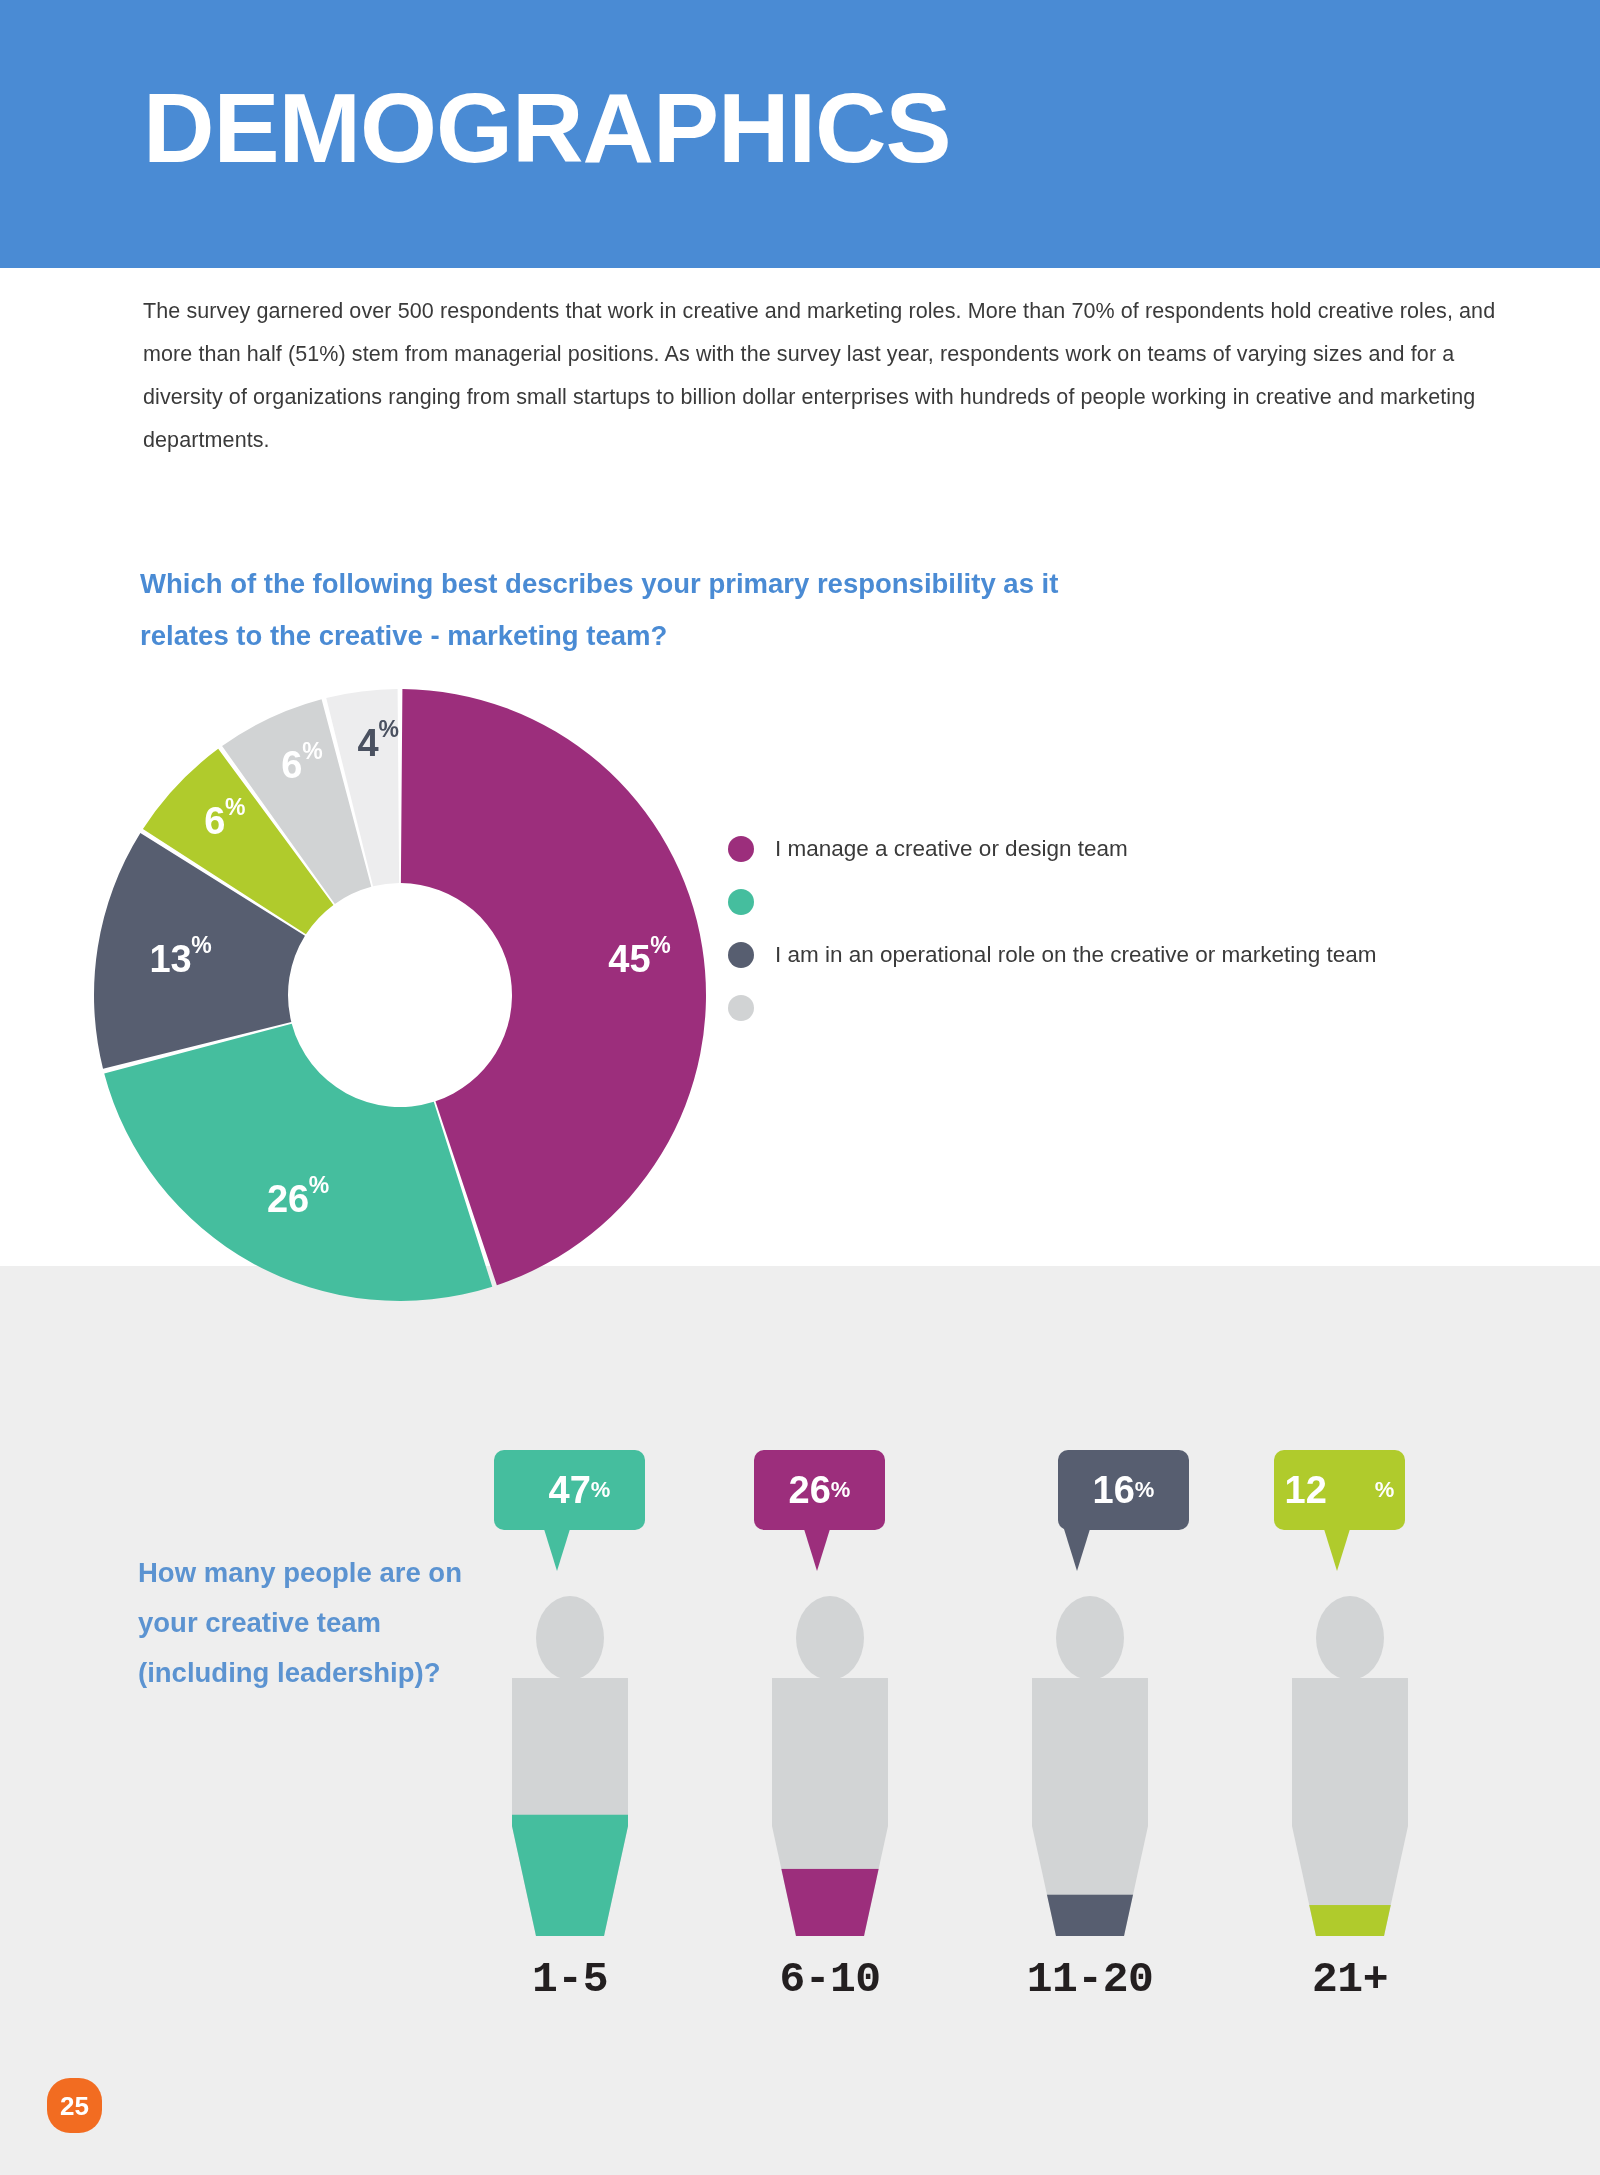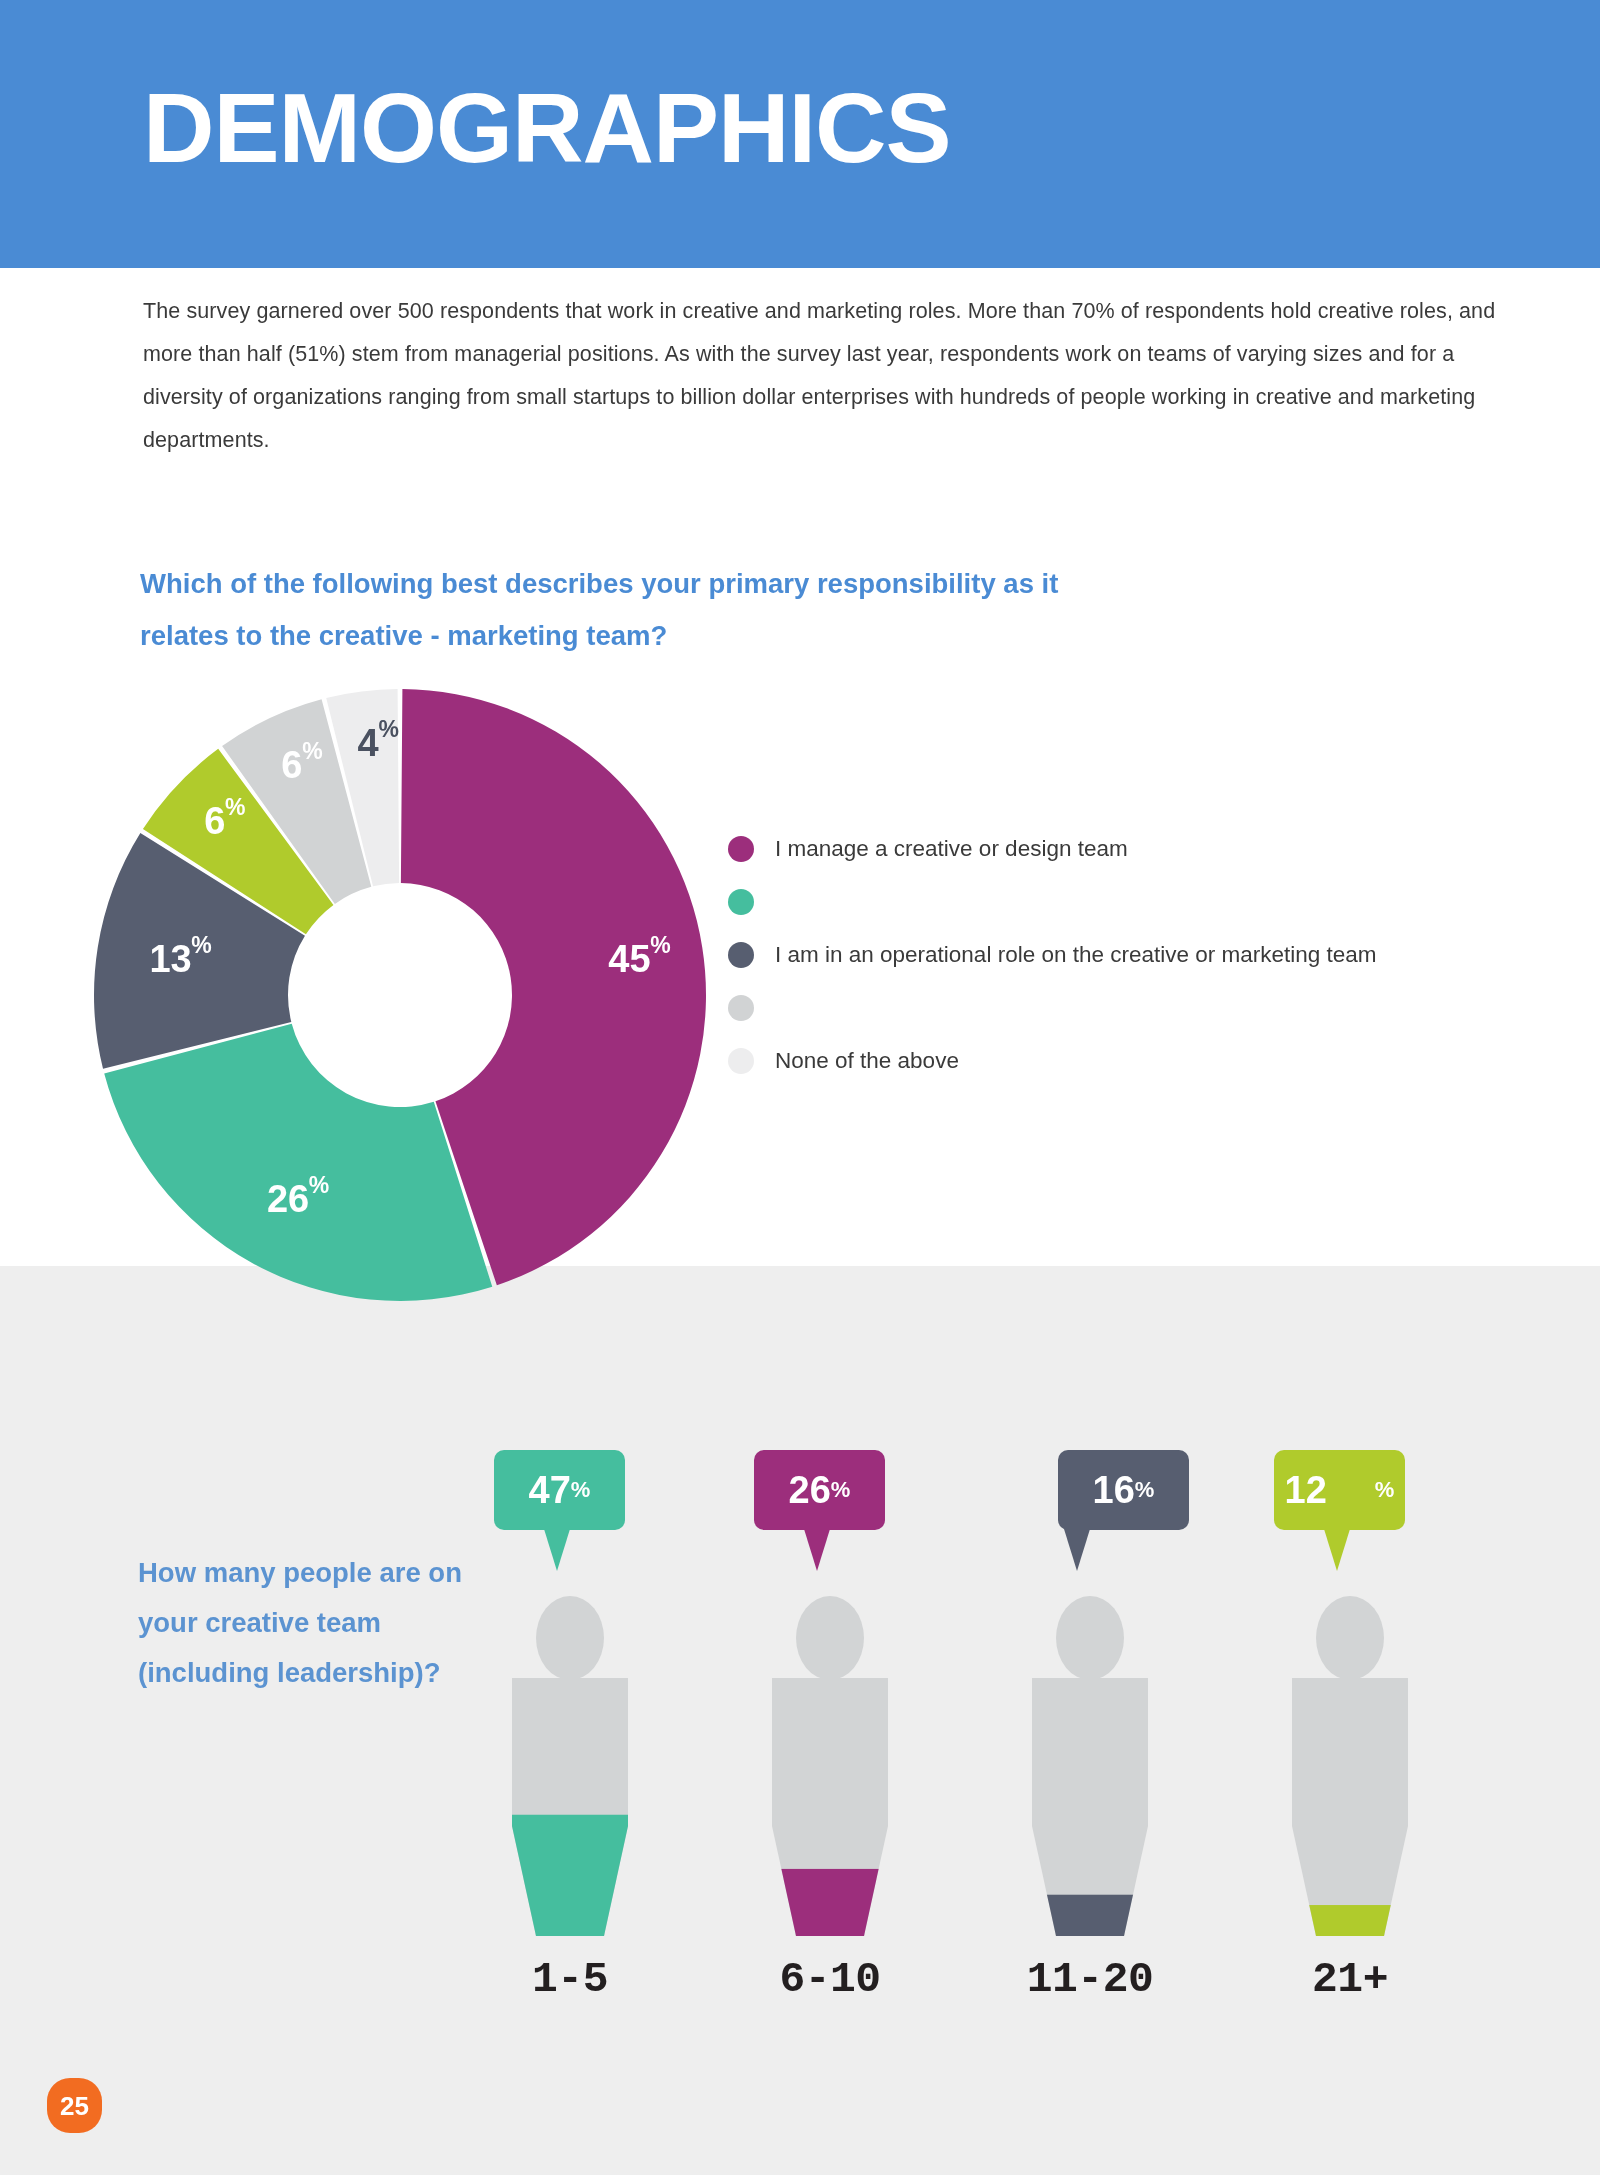--- a/index.html
+++ b/index.html
@@ -256,32 +256,28 @@
   <div class="legend-row">
     <span class="legend-dot" style="background: rgb(69, 190, 158);"></span>
   </div>
   <div class="legend-row">
     <span class="legend-dot" style="background: rgb(87, 94, 112);"></span>
     <span class="legend-text">I am in an operational role on the creative or marketing team</span>
   </div>
   <div class="legend-row">
     <span class="legend-dot" style="background: rgb(209, 211, 212);"></span>
   </div>
-  <div class="legend-row">
-    <span class="legend-dot" style="background: rgb(237, 237, 238);"></span>
-    <span class="legend-text">None of the above</span>
-  </div>
 </div>
 
 <div class="question-two">How many people are on your creative team (including leadership)?</div>
 
 <div class="people-chart">
 
   <div class="person-col" style="left:0px;">
-    <div class="badge" style="background: rgb(69, 190, 158);">
+    <div class="badge" style="background: rgb(69, 190, 158); padding-left: 20px;">
       <span class="badge-value">47</span>
         <span class="badge-pct">%</span>
     </div>
     <div class="badge-tail" style="border-top-color: rgb(69, 190, 158);"></div>
     <svg class="person-svg" viewBox="0 0 200 350">
         <defs>
           <clipPath id="personclip0">
             <path d="M 42 82 L 158 82 L 158 230 L 134 340 L 66 340 L 42 230 Z"></path>
           </clipPath>
         </defs>

